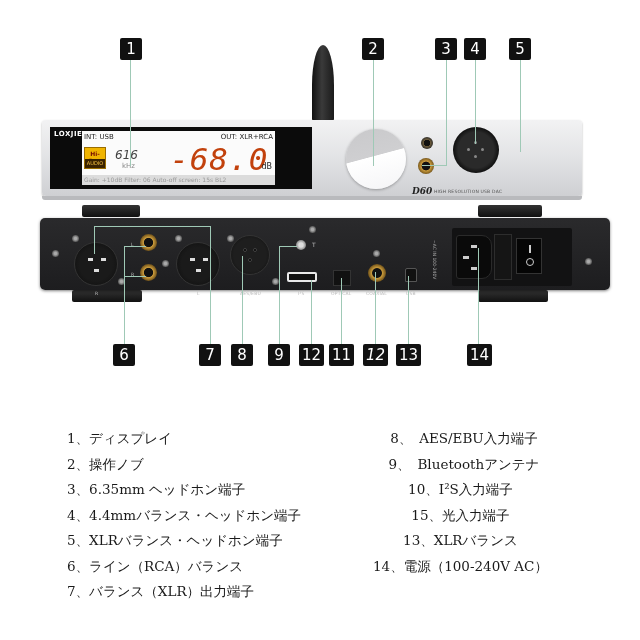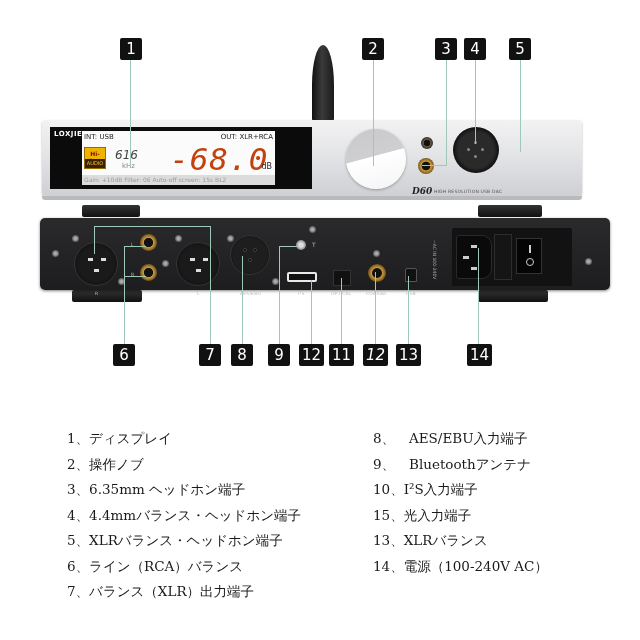--- a/index.html
+++ b/index.html
@@ -90,21 +90,21 @@
   .switch { position: absolute; left: 516px; top: 238px; width: 26px; height: 36px; background: #050505; border: 1px solid #333; }
   .switch .s1 { position:absolute; left:12px; top:6px; width:2px; height:8px; background:#ccc; }
   .switch .s0 { position:absolute; left:9px; top:19px; width:8px; height:8px; border:1.5px solid #ccc; border-radius:50%; }
   .rear-label { position: absolute; color: #bbb; font-size: 4.5px; letter-spacing: 0.2px; }
   .volt-label { position: absolute; left: 437px; top: 240px; color: #aaa; font-size: 4.5px; transform: rotate(90deg); transform-origin: left top; white-space: nowrap; }
 
   
   .legend { position: absolute; font-family: "DejaVu Serif", serif; font-size: 13.5px; color: #1a1a1a; }
   .legend li { list-style: none; height: 25.5px; line-height: 25.5px; white-space: nowrap; }
   .legend.left { left: 67px; top: 426px; }
-  .legend.right { left: 373px; top: 426px; }
+  .legend.right { left: 373px; top: 426px; text-align: center; }
   .legend .num { display: inline-block; }
 </style>
 </head>
 <body>
 
 <div class="antenna"></div>
 
 <div class="front"></div>
 <div class="front-lip"></div>
 <div class="display-panel"></div>

